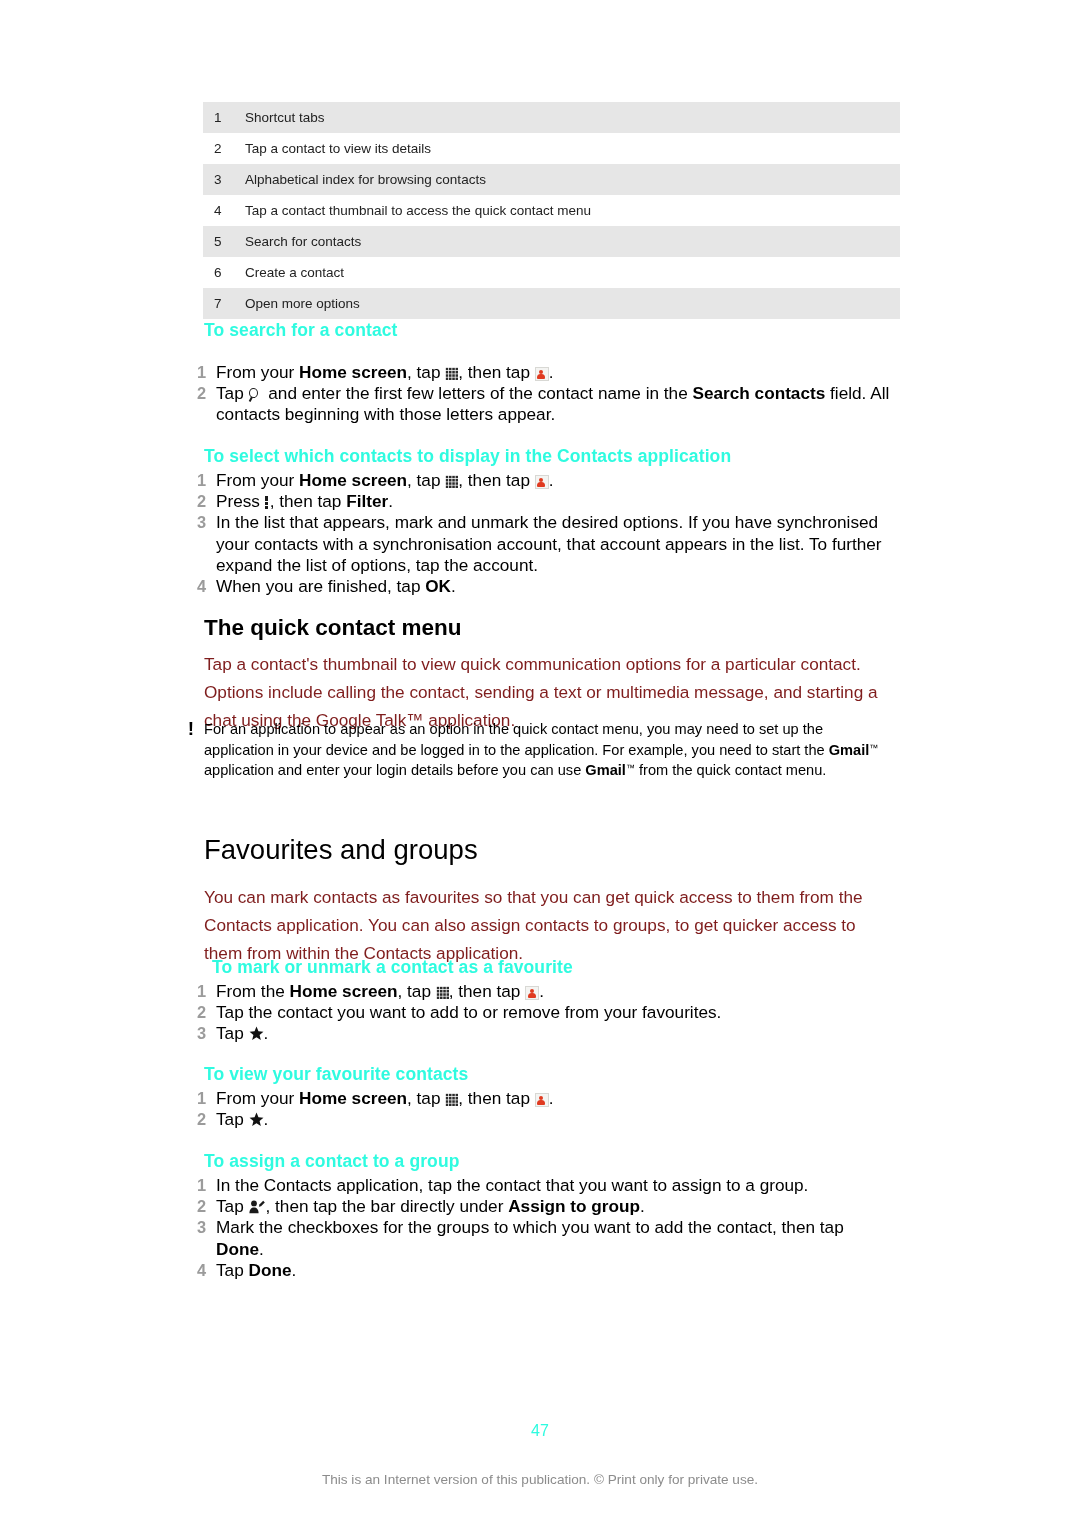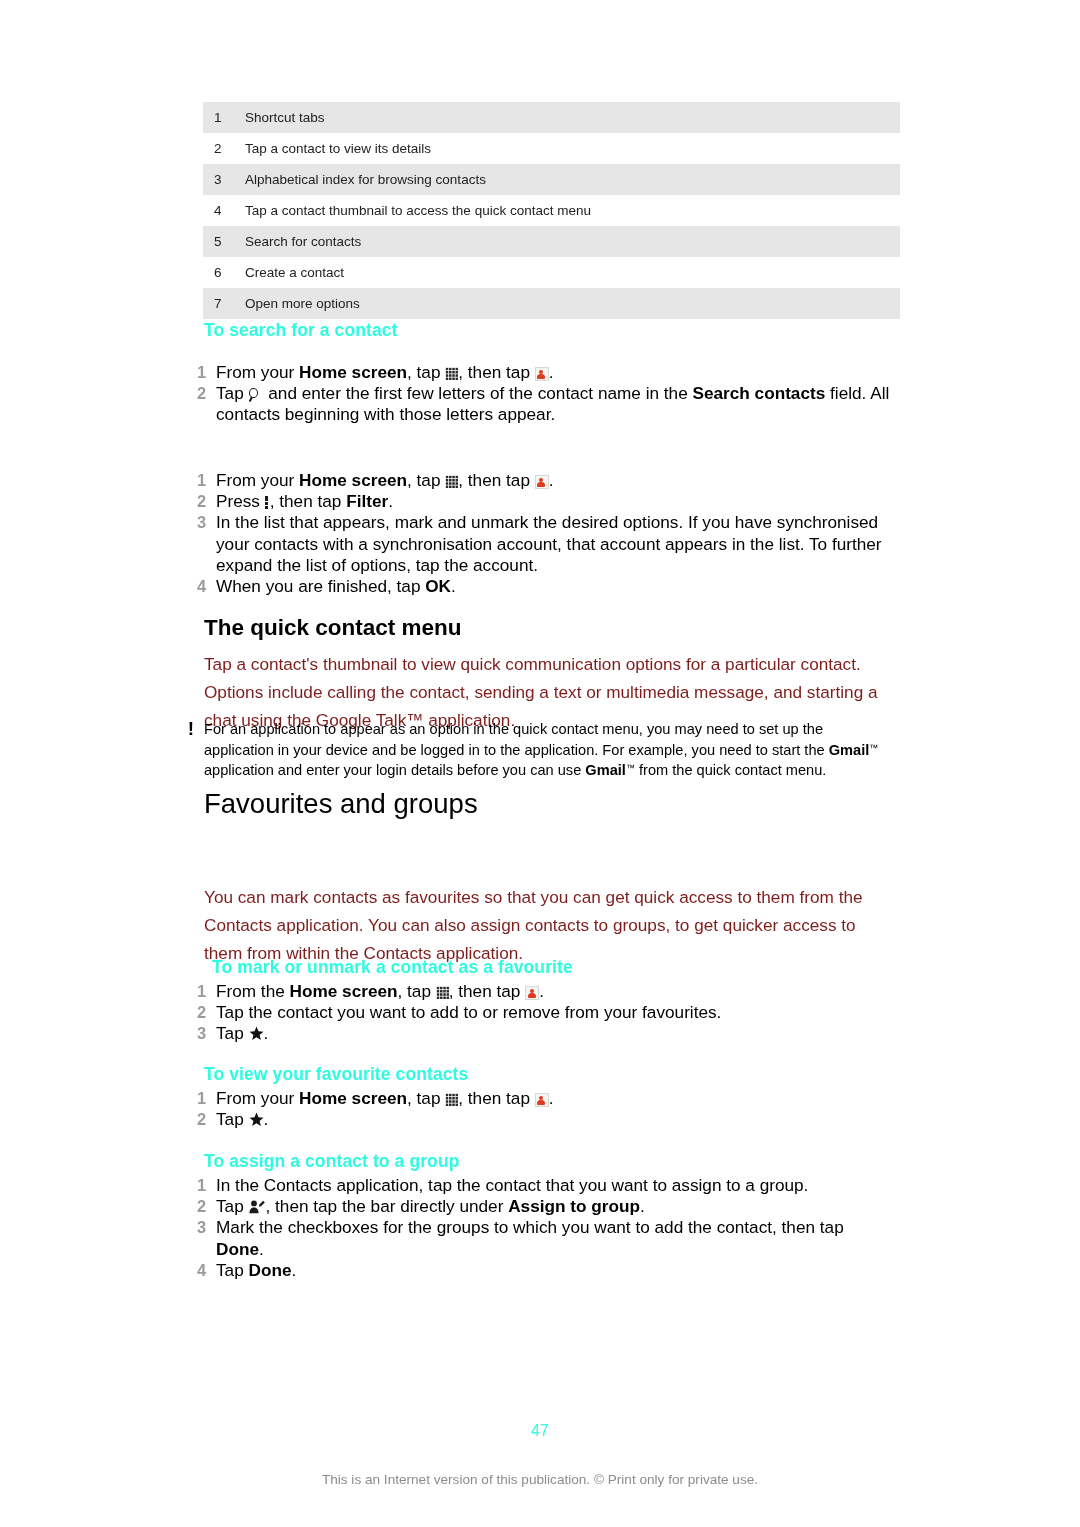--- a/index.html
+++ b/index.html
@@ -318,20 +318,21 @@
     <div class="step">
       <div class="step-num">1</div>
       <div class="step-body"><span>From your </span><b>Home screen</b><span>, tap </span><span class="ico ico-appgrid"></span><span>, then tap </span><span class="ico ico-contacts"></span><span>.</span></div>
     </div>
     <div class="step">
       <div class="step-num">2</div>
       <div class="step-body"><span>Tap </span><span class="ico ico-search"></span><span> and enter the first few letters of the contact name in the </span><b>Search contacts</b><span> field. All contacts beginning with those letters appear.</span></div>
     </div>
   </div>
 
+  <div class="h-teal" style="left:204px; top:446px;">To select which contacts to display in the Contacts application</div>
 
   <div class="steps" style="top:470px;">
     <div class="step">
       <div class="step-num">1</div>
       <div class="step-body"><span>From your </span><b>Home screen</b><span>, tap </span><span class="ico ico-appgrid"></span><span>, then tap </span><span class="ico ico-contacts"></span><span>.</span></div>
     </div>
     <div class="step">
       <div class="step-num">2</div>
       <div class="step-body"><span>Press </span><span class="ico ico-menukey"><i></i><i></i><i></i></span><span>, then tap </span><b>Filter</b><span>.</span></div>
     </div>
@@ -347,21 +348,21 @@
 
   <div class="h-sub" style="left:204px; top:615px;">The quick contact menu</div>
 
   <div class="para" style="top:650px;">Tap a contact's thumbnail to view quick communication options for a particular contact. Options include calling the contact, sending a text or multimedia message, and starting a chat using the Google Talk™ application.</div>
 
   <div class="note" style="top:720px;">
     <div class="note-icon">!</div>
     <div class="note-body"><span>For an application to appear as an option in the quick contact menu, you may need to set up the application in your device and be logged in to the application. For example, you need to start the </span><b>Gmail</b><sup class="tm">™</sup><span> application and enter your login details before you can use </span><b>Gmail</b><sup class="tm">™</sup><span> from the quick contact menu.</span></div>
   </div>
 
-  <div class="h-main" style="left:204px; top:788px;">Favourites and groups</div>
+  <div class="h-main" style="left:204px; top:834px;">Favourites and groups</div>
 
   <div class="para" style="top:875px;margin-top:8px;">You can mark contacts as favourites so that you can get quick access to them from the Contacts application. You can also assign contacts to groups, to get quicker access to them from within the Contacts application.</div>
 
   <div class="h-teal" style="left:204px; top:957px;margin-left:8px;">To mark or unmark a contact as a favourite</div>
 
   <div class="steps" style="top:981px;">
     <div class="step">
       <div class="step-num">1</div>
       <div class="step-body"><span>From the </span><b>Home screen</b><span>, tap </span><span class="ico ico-appgrid"></span><span>, then tap </span><span class="ico ico-contacts"></span><span>.</span></div>
     </div>

